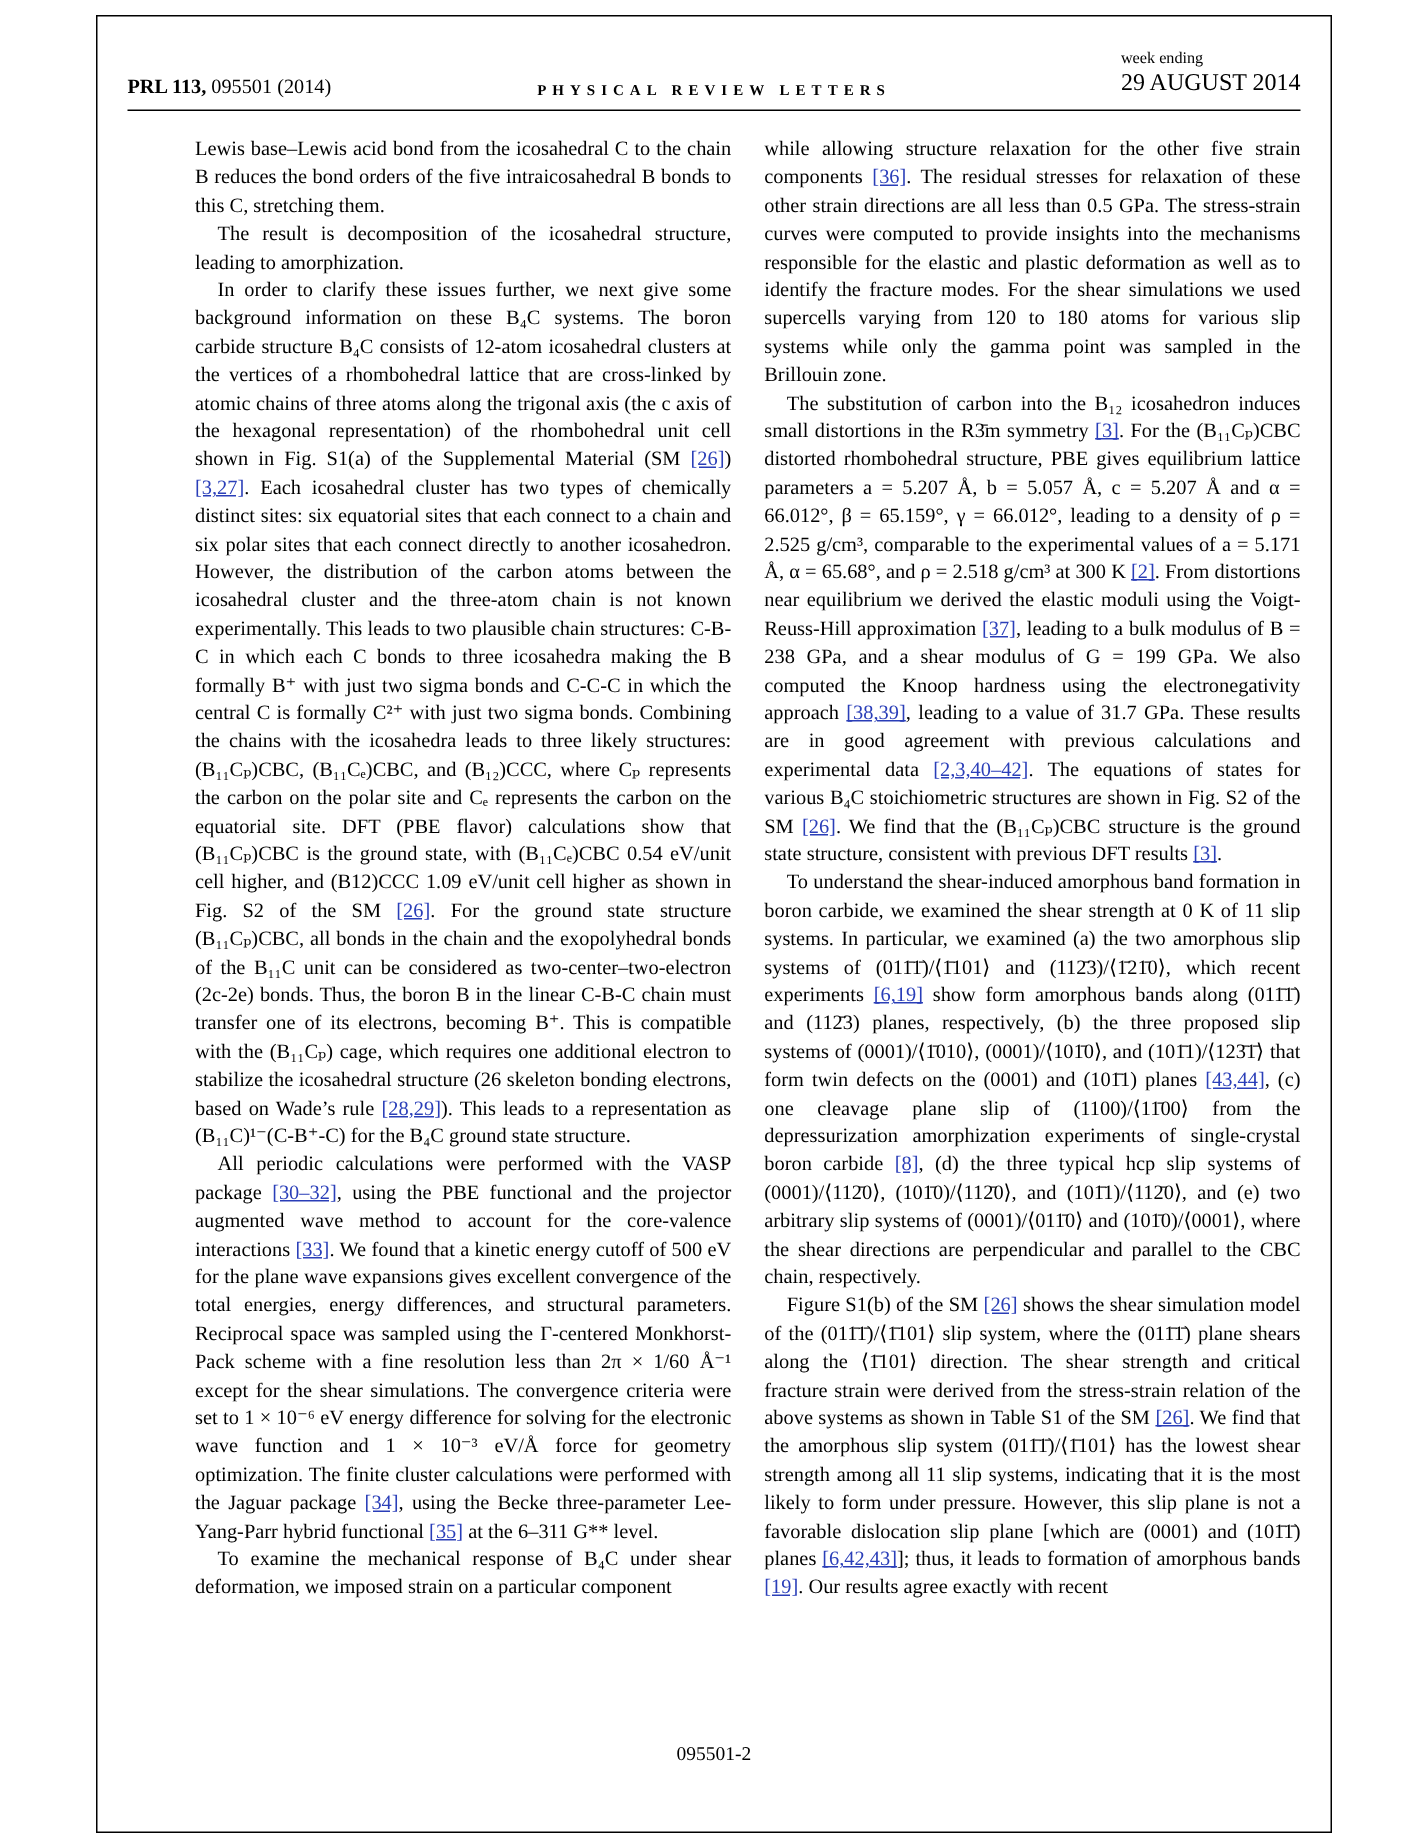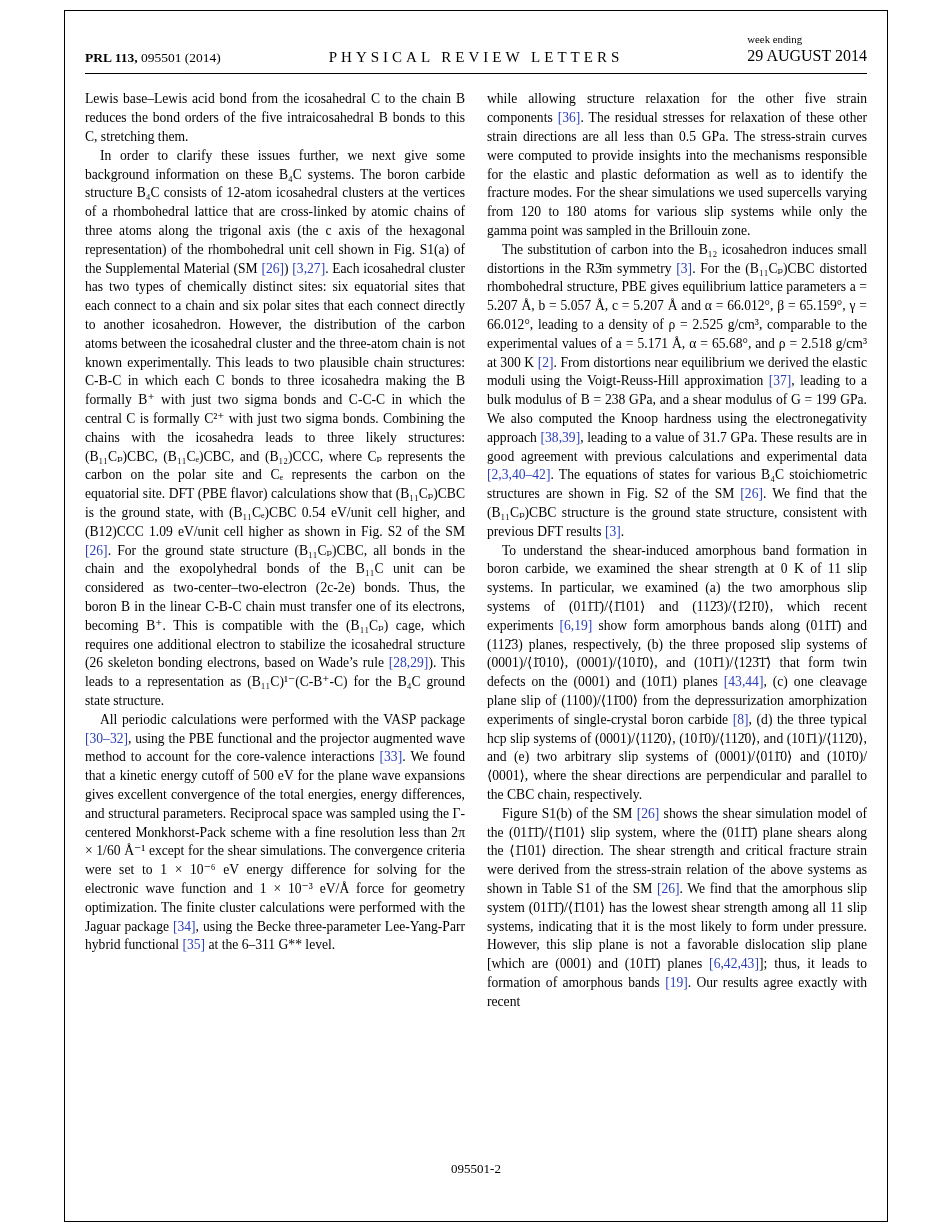--- a/index.html
+++ b/index.html
@@ -22,47 +22,48 @@
   }
   .page-header {
     display: grid;
     grid-template-columns: 1fr auto 1fr;
     align-items: end;
     margin-top: 22px;
   }
   .header-left { font-size: 13.5px; white-space: nowrap; justify-self: start; margin-top: 12px; }
   .header-left .bold { font-weight: bold; }
   .header-center {
-    font-size: 15px;
+    font-size: 10px;
     letter-spacing: 4px;
     white-space: nowrap;
     justify-self: center;
-    font-weight: 400;
+    font-weight: 700;
   }
   .header-right { justify-self: end; text-align: left; line-height: 1.25; }
   .week-ending { font-size: 10.8px; }
   .issue-date { font-size: 16px; }
   .header-rule { border-top: 1.5px solid #000; margin-top: 7px; }
   .columns {
     display: flex;
     gap: 22px;
     margin-top: 16px;
     max-height: 1085px;
     overflow: hidden;
+    margin-left: 45px;
   }
   .column {
     width: 380px;
     font-size: 13.6px;
     line-height: 18.8px;
     text-align: justify;
     hyphens: auto;
   }
   .para { margin: 0; text-indent: 15px; }
   .para.noindent { text-indent: 0; }
-  .cite { color: var(--cite-color, #2a3eb8); cursor: pointer; }
+  .cite { color: var(--cite-color, #2a3eb8); cursor: pointer; text-decoration: underline; }
   .page-footer {
     position: absolute;
     left: 0; right: 0; bottom: 44px;
     text-align: center;
     font-size: 13px;
     margin-top: 24px;
   }
 </style>
 </head>
 <body>
@@ -78,22 +79,24 @@
       <div class="week-ending">week ending</div>
       <div class="issue-date">29 AUGUST 2014</div>
     </div>
   </header>
 
   <div class="header-rule"></div>
 
   <main class="columns">
     <section class="column" id="col-left">
         <p class="para noindent">Lewis base–Lewis acid bond from the icosahedral C to the chain B reduces the bond orders of the five intraicosahedral B bonds to this C, stretching them.</p>
+        <p class="para">The result is decomposition of the icosahedral structure, leading to amorphization.</p>
         <p class="para">In order to clarify these issues further, we next give some background information on these B₄C systems. The boron carbide structure B₄C consists of 12-atom icosahedral clusters at the vertices of a rhombohedral lattice that are cross-linked by atomic chains of three atoms along the trigonal axis (the c axis of the hexagonal representation) of the rhombohedral unit cell shown in Fig. S1(a) of the Supplemental Material (SM <span class="cite">[26]</span>) <span class="cite">[3,27]</span>. Each icosahedral cluster has two types of chemically distinct sites: six equatorial sites that each connect to a chain and six polar sites that each connect directly to another icosahedron. However, the distribution of the carbon atoms between the icosahedral cluster and the three-atom chain is not known experimentally. This leads to two plausible chain structures: C-B-C in which each C bonds to three icosahedra making the B formally B⁺ with just two sigma bonds and C-C-C in which the central C is formally C²⁺ with just two sigma bonds. Combining the chains with the icosahedra leads to three likely structures: (B₁₁Cₚ)CBC, (B₁₁Cₑ)CBC, and (B₁₂)CCC, where Cₚ represents the carbon on the polar site and Cₑ represents the carbon on the equatorial site. DFT (PBE flavor) calculations show that (B₁₁Cₚ)CBC is the ground state, with (B₁₁Cₑ)CBC 0.54 eV/unit cell higher, and (B12)CCC 1.09 eV/unit cell higher as shown in Fig. S2 of the SM <span class="cite">[26]</span>. For the ground state structure (B₁₁Cₚ)CBC, all bonds in the chain and the exopolyhedral bonds of the B₁₁C unit can be considered as two-center–two-electron (2c-2e) bonds. Thus, the boron B in the linear C-B-C chain must transfer one of its electrons, becoming B⁺. This is compatible with the (B₁₁Cₚ) cage, which requires one additional electron to stabilize the icosahedral structure (26 skeleton bonding electrons, based on Wade’s rule <span class="cite">[28,29]</span>). This leads to a representation as (B₁₁C)¹⁻(C-B⁺-C) for the B₄C ground state structure.</p>
         <p class="para">All periodic calculations were performed with the VASP package <span class="cite">[30–32]</span>, using the PBE functional and the projector augmented wave method to account for the core-valence interactions <span class="cite">[33]</span>. We found that a kinetic energy cutoff of 500 eV for the plane wave expansions gives excellent convergence of the total energies, energy differences, and structural parameters. Reciprocal space was sampled using the Γ-centered Monkhorst-Pack scheme with a fine resolution less than 2π × 1/60 Å⁻¹ except for the shear simulations. The convergence criteria were set to 1 × 10⁻⁶ eV energy difference for solving for the electronic wave function and 1 × 10⁻³ eV/Å force for geometry optimization. The finite cluster calculations were performed with the Jaguar package <span class="cite">[34]</span>, using the Becke three-parameter Lee-Yang-Parr hybrid functional <span class="cite">[35]</span> at the 6–311 G** level.</p>
+        <p class="para">To examine the mechanical response of B₄C under shear deformation, we imposed strain on a particular component</p>
       </section>
     <section class="column" id="col-right">
         <p class="para noindent">while allowing structure relaxation for the other five strain components <span class="cite">[36]</span>. The residual stresses for relaxation of these other strain directions are all less than 0.5 GPa. The stress-strain curves were computed to provide insights into the mechanisms responsible for the elastic and plastic deformation as well as to identify the fracture modes. For the shear simulations we used supercells varying from 120 to 180 atoms for various slip systems while only the gamma point was sampled in the Brillouin zone.</p>
         <p class="para">The substitution of carbon into the B₁₂ icosahedron induces small distortions in the R3̄m symmetry <span class="cite">[3]</span>. For the (B₁₁Cₚ)CBC distorted rhombohedral structure, PBE gives equilibrium lattice parameters a = 5.207 Å, b = 5.057 Å, c = 5.207 Å and α = 66.012°, β = 65.159°, γ = 66.012°, leading to a density of ρ = 2.525 g/cm³, comparable to the experimental values of a = 5.171 Å, α = 65.68°, and ρ = 2.518 g/cm³ at 300 K <span class="cite">[2]</span>. From distortions near equilibrium we derived the elastic moduli using the Voigt-Reuss-Hill approximation <span class="cite">[37]</span>, leading to a bulk modulus of B = 238 GPa, and a shear modulus of G = 199 GPa. We also computed the Knoop hardness using the electronegativity approach <span class="cite">[38,39]</span>, leading to a value of 31.7 GPa. These results are in good agreement with previous calculations and experimental data <span class="cite">[2,3,40–42]</span>. The equations of states for various B₄C stoichiometric structures are shown in Fig. S2 of the SM <span class="cite">[26]</span>. We find that the (B₁₁Cₚ)CBC structure is the ground state structure, consistent with previous DFT results <span class="cite">[3]</span>.</p>
         <p class="para">To understand the shear-induced amorphous band formation in boron carbide, we examined the shear strength at 0 K of 11 slip systems. In particular, we examined (a) the two amorphous slip systems of (011̄1̄)/⟨1̄101⟩ and (112̄3)/⟨1̄21̄0⟩, which recent experiments <span class="cite">[6,19]</span> show form amorphous bands along (011̄1̄) and (112̄3) planes, respectively, (b) the three proposed slip systems of (0001)/⟨1̄010⟩, (0001)/⟨101̄0⟩, and (101̄1)/⟨123̄1̄⟩ that form twin defects on the (0001) and (101̄1) planes <span class="cite">[43,44]</span>, (c) one cleavage plane slip of (1100)/⟨11̄00⟩ from the depressurization amorphization experiments of single-crystal boron carbide <span class="cite">[8]</span>, (d) the three typical hcp slip systems of (0001)/⟨112̄0⟩, (101̄0)/⟨112̄0⟩, and (101̄1)/⟨112̄0⟩, and (e) two arbitrary slip systems of (0001)/⟨011̄0⟩ and (101̄0)/⟨0001⟩, where the shear directions are perpendicular and parallel to the CBC chain, respectively.</p>
         <p class="para">Figure S1(b) of the SM <span class="cite">[26]</span> shows the shear simulation model of the (011̄1̄)/⟨1̄101⟩ slip system, where the (011̄1̄) plane shears along the ⟨1̄101⟩ direction. The shear strength and critical fracture strain were derived from the stress-strain relation of the above systems as shown in Table S1 of the SM <span class="cite">[26]</span>. We find that the amorphous slip system (011̄1̄)/⟨1̄101⟩ has the lowest shear strength among all 11 slip systems, indicating that it is the most likely to form under pressure. However, this slip plane is not a favorable dislocation slip plane [which are (0001) and (101̄1̄) planes <span class="cite">[6,42,43]</span>]; thus, it leads to formation of amorphous bands <span class="cite">[19]</span>. Our results agree exactly with recent</p>
       </section>
   </main>
 
   <footer class="page-footer">

